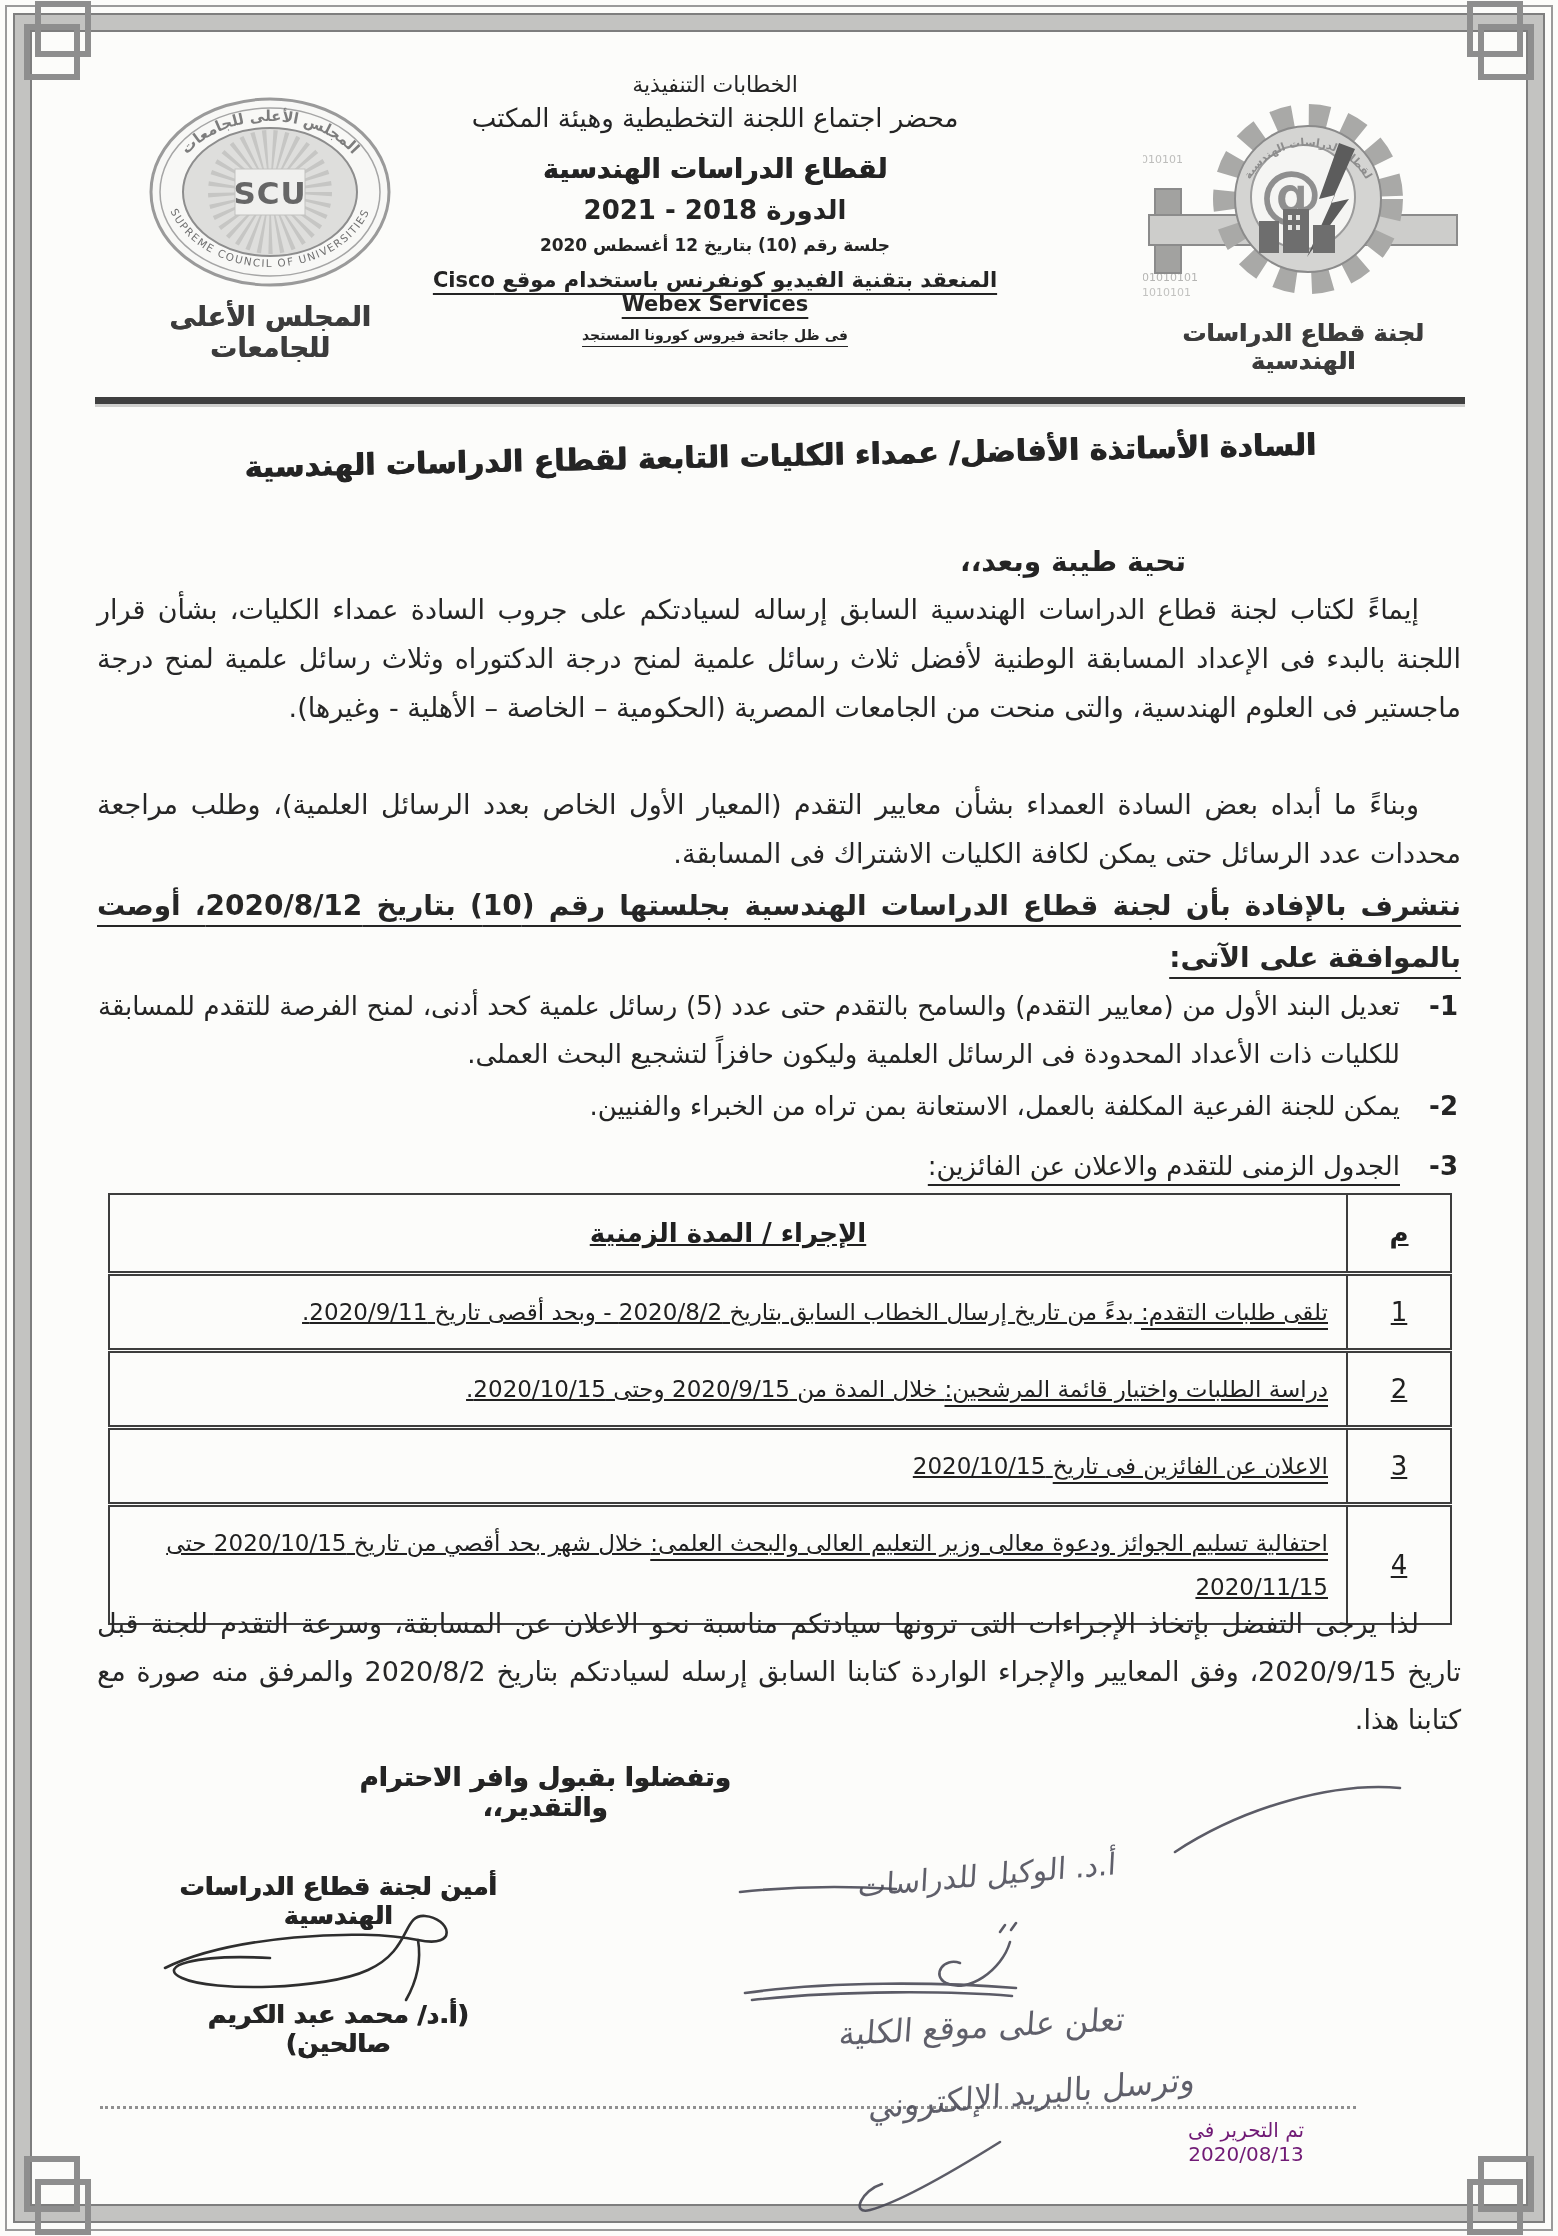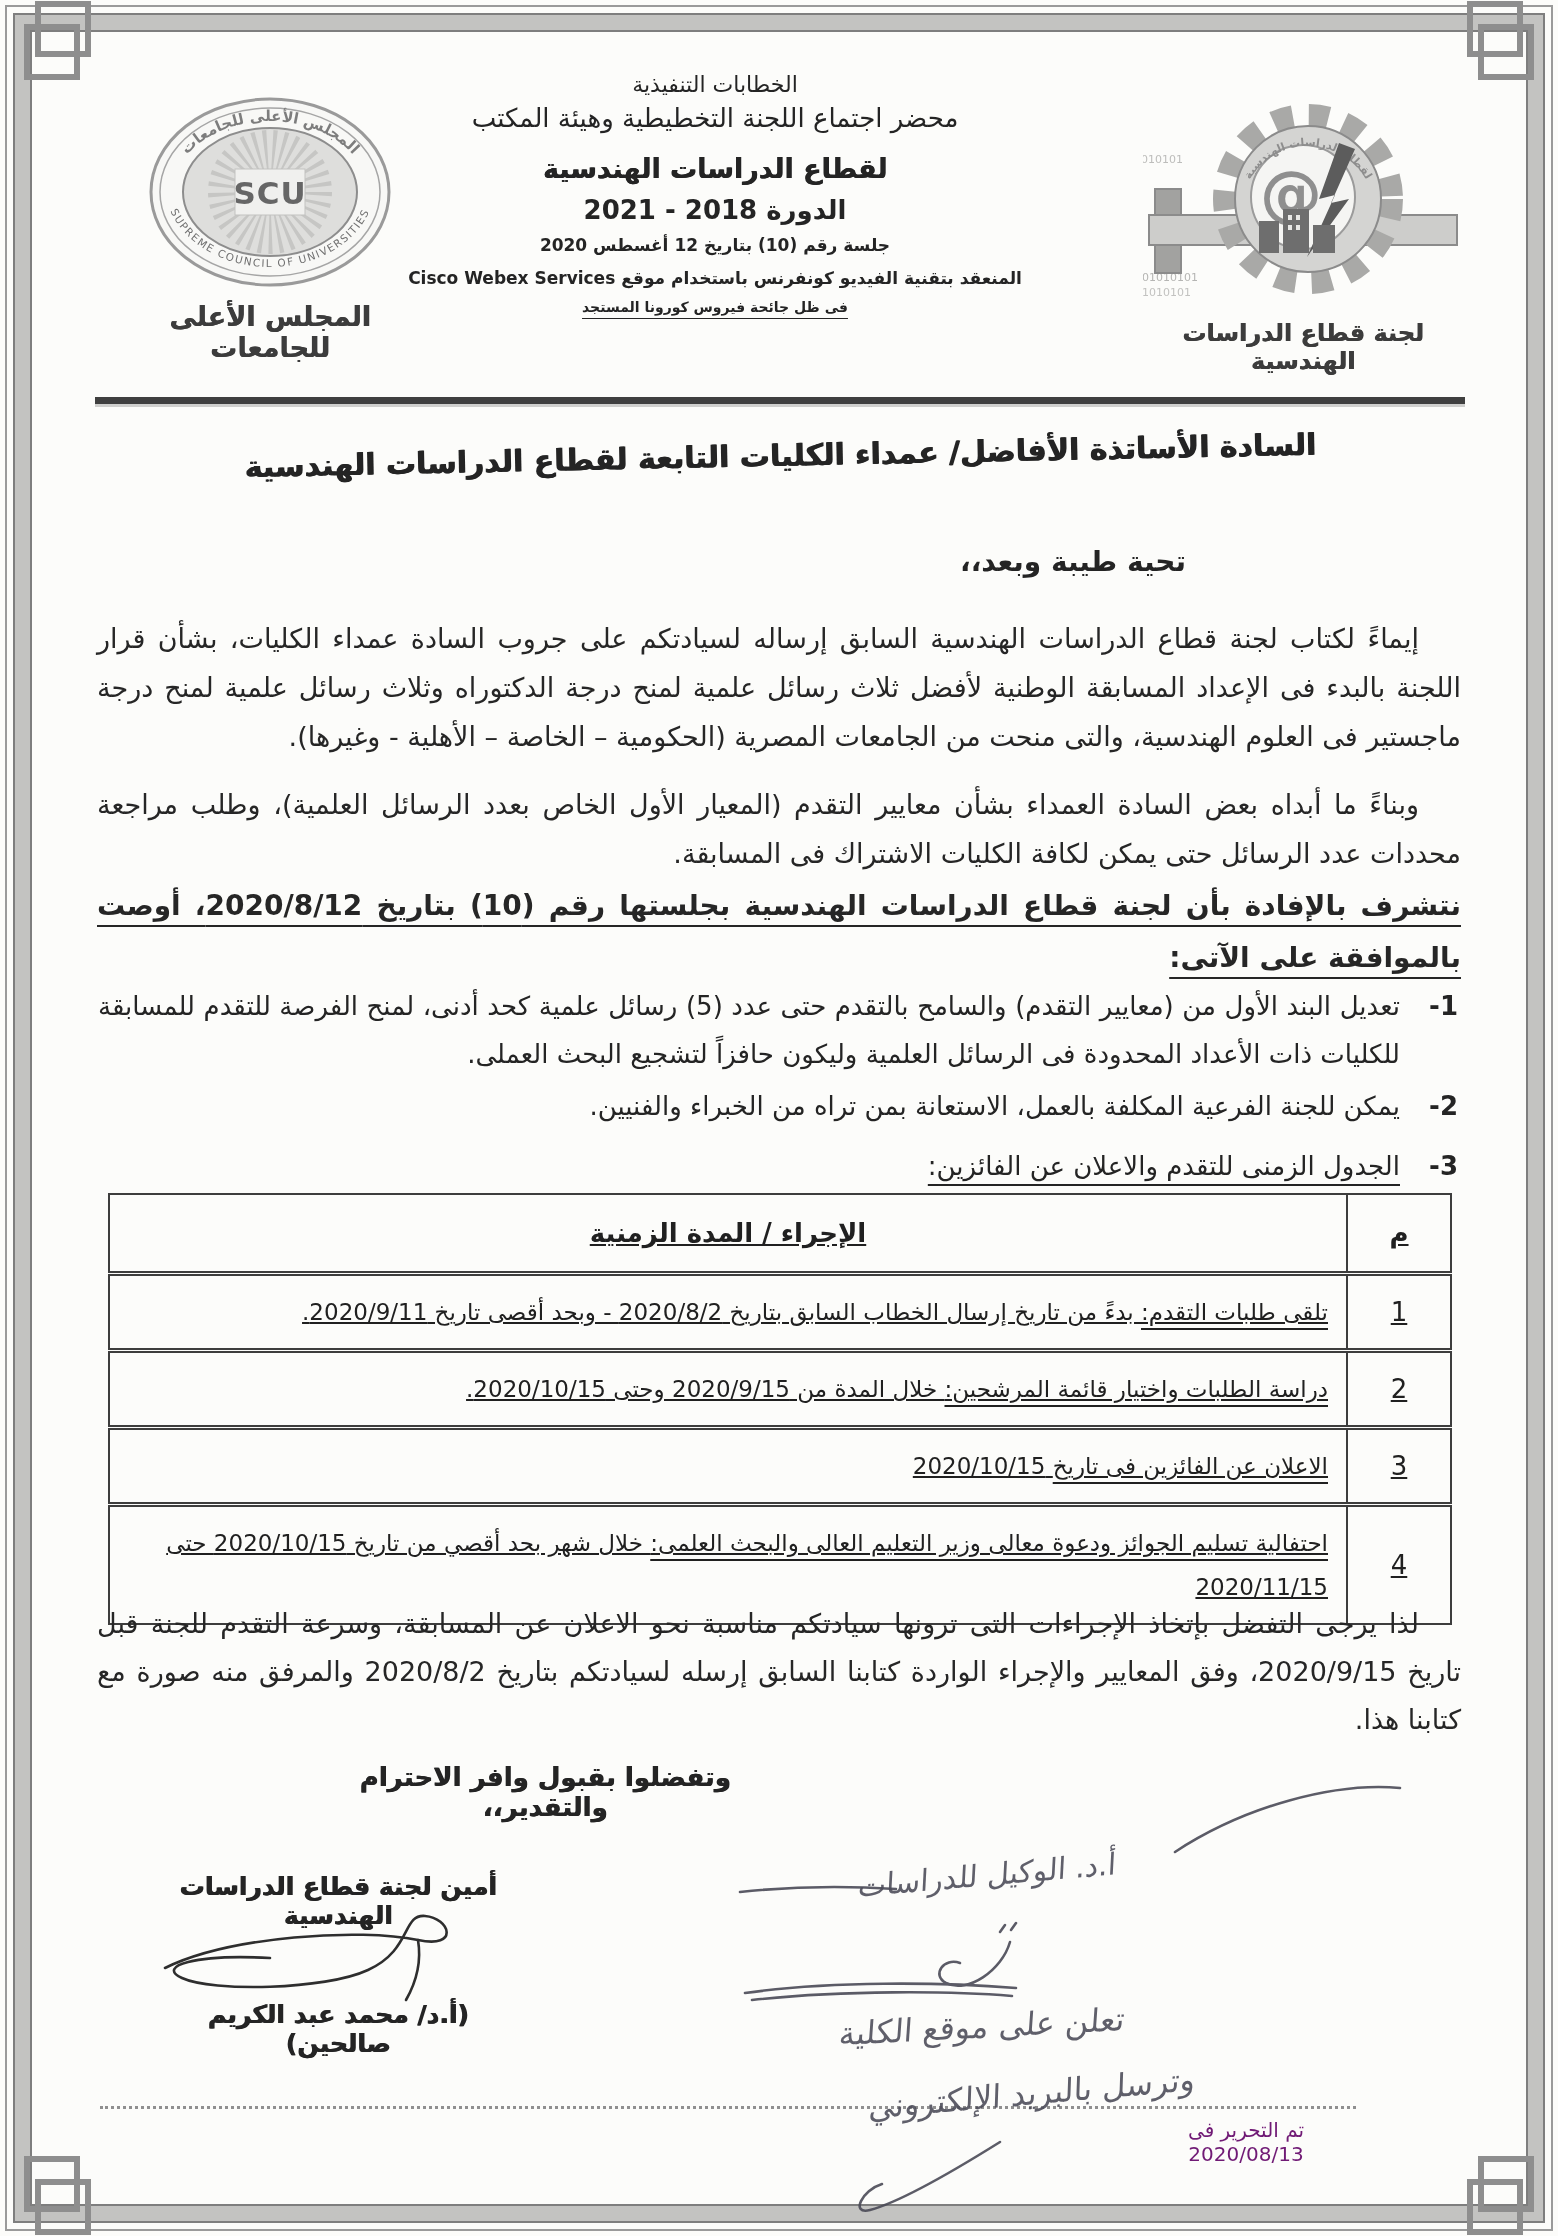--- a/index.html
+++ b/index.html
@@ -18,37 +18,37 @@
   .corner.bl{left:1px;bottom:1px;transform:scaleY(-1);}
   .corner.br{right:1px;bottom:1px;transform:scale(-1,-1);}
 
   
   .hdr{position:absolute;top:72px;left:405px;width:620px;text-align:center;}
   .hl1{font-size:22px;margin-bottom:6px;}
   .hl2{font-size:26px;margin-bottom:20px;}
   .hl3{font-size:27px;font-weight:bold;margin-bottom:11px;text-shadow:.6px 0 currentColor;}
   .hl4{font-size:26px;font-weight:bold;margin-bottom:10px;}
   .hl5{font-size:17px;font-weight:bold;text-underline-offset:5px;margin-bottom:13px;}
-  .hl6{font-size:17px;font-weight:bold;text-underline-offset:6px;margin-bottom:11px;}
+  .hl6{font-size:21px;font-weight:bold;text-decoration:underline;text-underline-offset:6px;margin-bottom:11px;}
   .hl7{font-size:14px;font-weight:bold;text-decoration:underline;text-underline-offset:6px;}
 
   .logo-scu{position:absolute;top:95px;left:128px;width:284px;text-align:center;}
   .logo-eng{position:absolute;top:103px;left:1138px;width:330px;text-align:center;}
   .calligraphy{font-weight:bold;font-size:27px;color:#3c3c3c;text-shadow:.6px 0 currentColor;}
   .logo-eng .calligraphy{font-size:24px;}
 
   .divider{position:absolute;top:397px;left:95px;width:1370px;height:7px;background:#3f3f3f;
            box-shadow:0 3px 0 rgba(70,70,70,.25);}
   .title{position:absolute;top:438px;left:110px;width:1340px;text-align:center;
          font-size:30px;font-weight:bold;transform:rotate(-1.2deg);text-shadow:1px 0 currentColor;}
   .salutation{position:absolute;top:545px;right:372px;font-size:28px;font-weight:bold;}
 
   .para{position:absolute;right:97px;width:1364px;font-size:27px;line-height:49px;
         text-align:justify;color:#262626;}
-  .p1{top:614px;text-indent:42px;}
+  .p1{top:585px;text-indent:42px;}
   .p2{top:780px;text-indent:42px;}
   .resolution{top:880px;font-weight:bold;text-decoration:underline;text-underline-offset:10px;
               text-decoration-thickness:2px;line-height:52px;font-size:28px;}
 
   .item{position:absolute;right:100px;width:1360px;display:flex;gap:12px;font-size:26px;line-height:48px;}
   .item .num{flex:0 0 46px;font-weight:bold;}
   .item .txt{flex:1;text-align:justify;}
   .item1{top:982px;}
   .item2{top:1082px;}
   .item3{top:1142px;}

